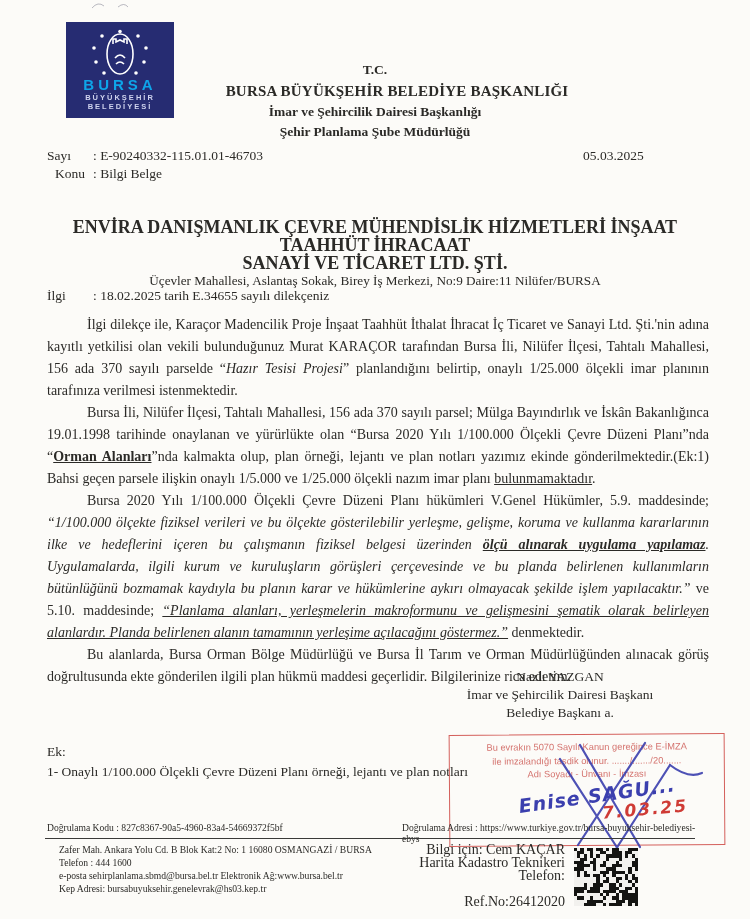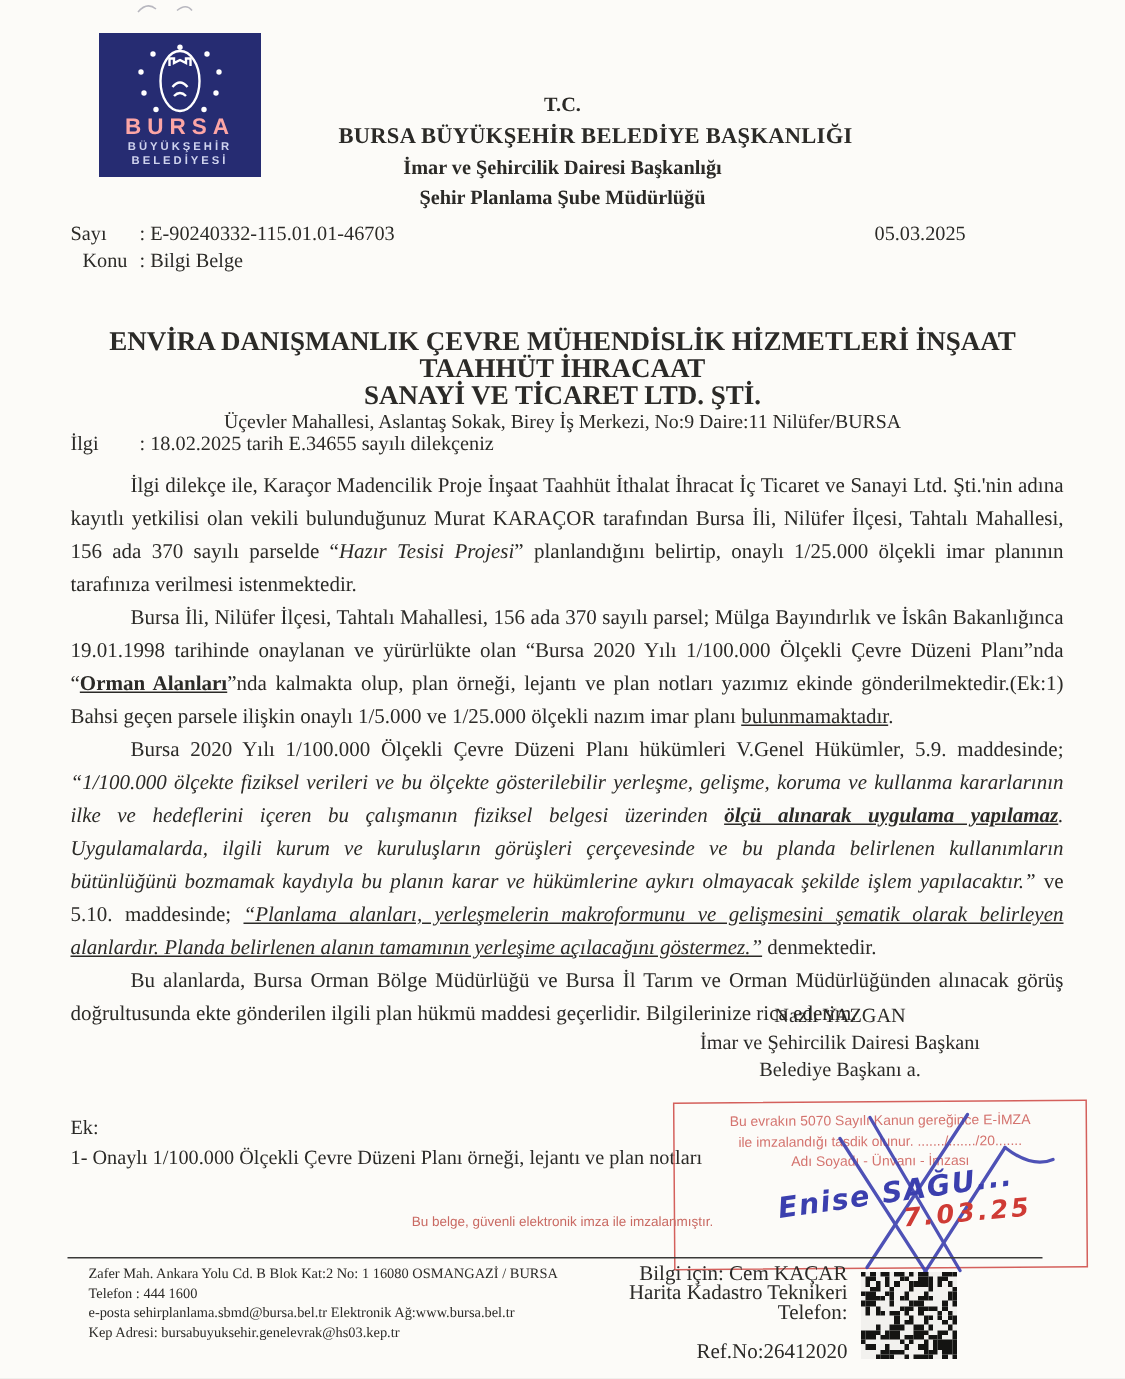--- a/index.html
+++ b/index.html
@@ -9,21 +9,21 @@
     background:#fcfbf8; overflow:hidden;
     font-family:"Liberation Serif", serif; color:#2b2a27;
   }
   
   .logo {
     position:absolute; left:66px; top:22px; width:108px; height:96px;
     background:#262c72; display:flex; flex-direction:column; align-items:center;
     justify-content:flex-end; padding-bottom:7px;
   }
   .logo-emblem { position:absolute; top:6px; left:0; width:108px; height:52px; }
-  .logo-t1 { color:#fca5a5; font-family:"Liberation Sans", sans-serif; font-weight:bold;
+  .logo-t1 { color:#0ea5e9; font-family:"Liberation Sans", sans-serif; font-weight:bold;
     font-size:15px; letter-spacing:4px; line-height:16px; }
   .logo-t2, .logo-t3 { color:#cfd3ee; font-family:"Liberation Sans", sans-serif;
     font-weight:bold; font-size:7.5px; letter-spacing:2px; line-height:9px; }
   .head-block { position:absolute; left:0; top:36px; width:100%; text-align:center; }
   .head-tc { font-weight:bold; font-size:13.5px; line-height:20px;margin-top:24px; }
   .head-title { font-weight:bold; font-size:15px; line-height:22px; letter-spacing:0.2px;margin-left:44px; }
   .head-sub { font-weight:bold; font-size:13.5px; line-height:20px; }
   
   .meta-row { position:absolute; left:47px; font-size:13.5px; }
   .meta-label { display:inline-block; width:46px; }
@@ -160,21 +160,24 @@
       <path d="M60 10 L120 112"></path>
       <path d="M125 8 L58 110"></path>
       <path d="M40 24 L98 114"></path>
       <path d="M96 114 L150 30"></path>
       <path d="M150 30 Q168 44 182 38"></path>
     </g>
   </svg>
   <div class="hand-name">Enise SAĞU...</div>
   <div class="hand-date">7.03.25</div>
 
-  <div class="f-red">Bu belge, güvenli elektronik imza ile imzalanmıştır.</div>
+  <div class="f-verify">
+    <span>Doğrulama Kodu : 827c8367-90a5-4960-83a4-54669372f5bf</span>
+    <span class="fv-right">Doğrulama Adresi : https://www.turkiye.gov.tr/bursa-buyuksehir-belediyesi-ebys</span>
+  </div>
   <div class="f-rule"></div>
   <div class="f-addr">
     <div>Zafer Mah. Ankara Yolu Cd. B Blok Kat:2 No: 1 16080 OSMANGAZİ / BURSA</div>
     <div>Telefon : 444 1600</div>
     <div>e-posta sehirplanlama.sbmd@bursa.bel.tr  Elektronik Ağ:www.bursa.bel.tr</div>
     <div>Kep Adresi: bursabuyuksehir.genelevrak@hs03.kep.tr</div>
   </div>
   <div class="f-contact">
     <div>Bilgi için: Cem KAÇAR</div>
     <div>Harita Kadastro Teknikeri</div>

